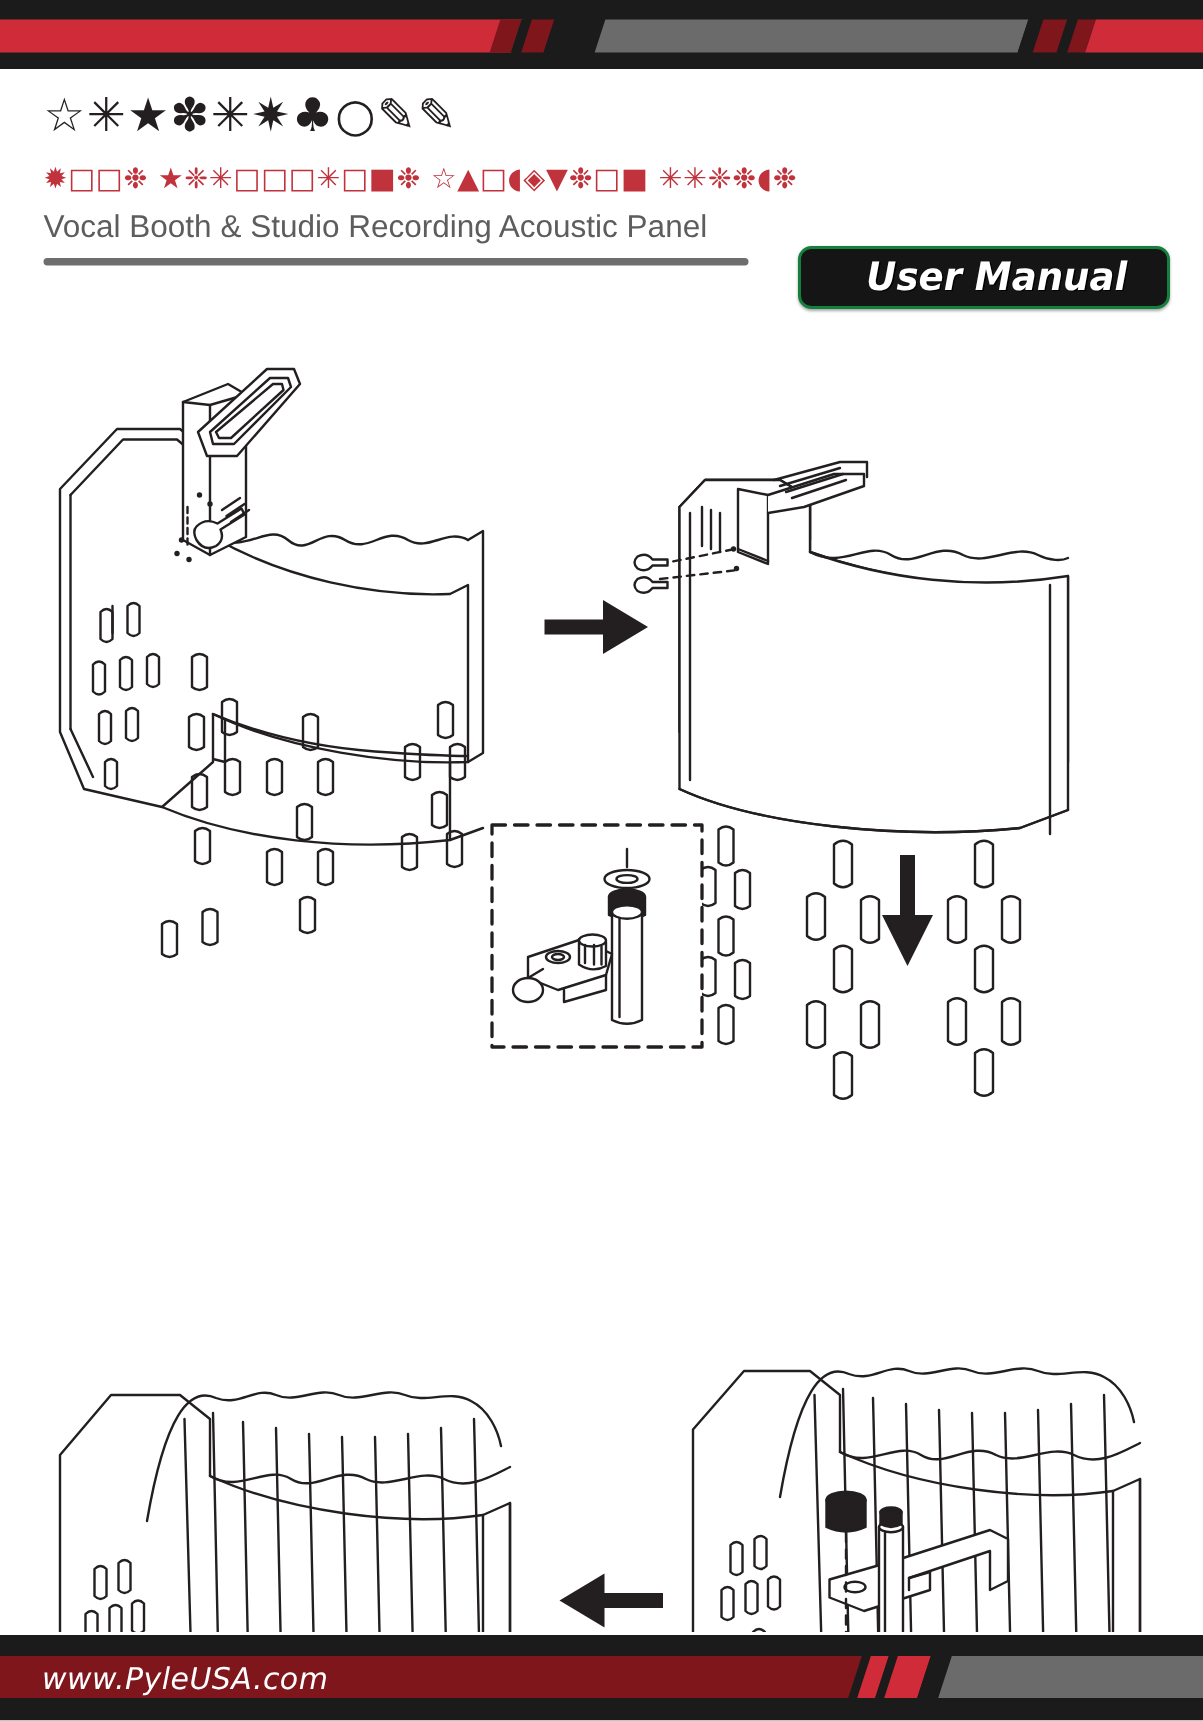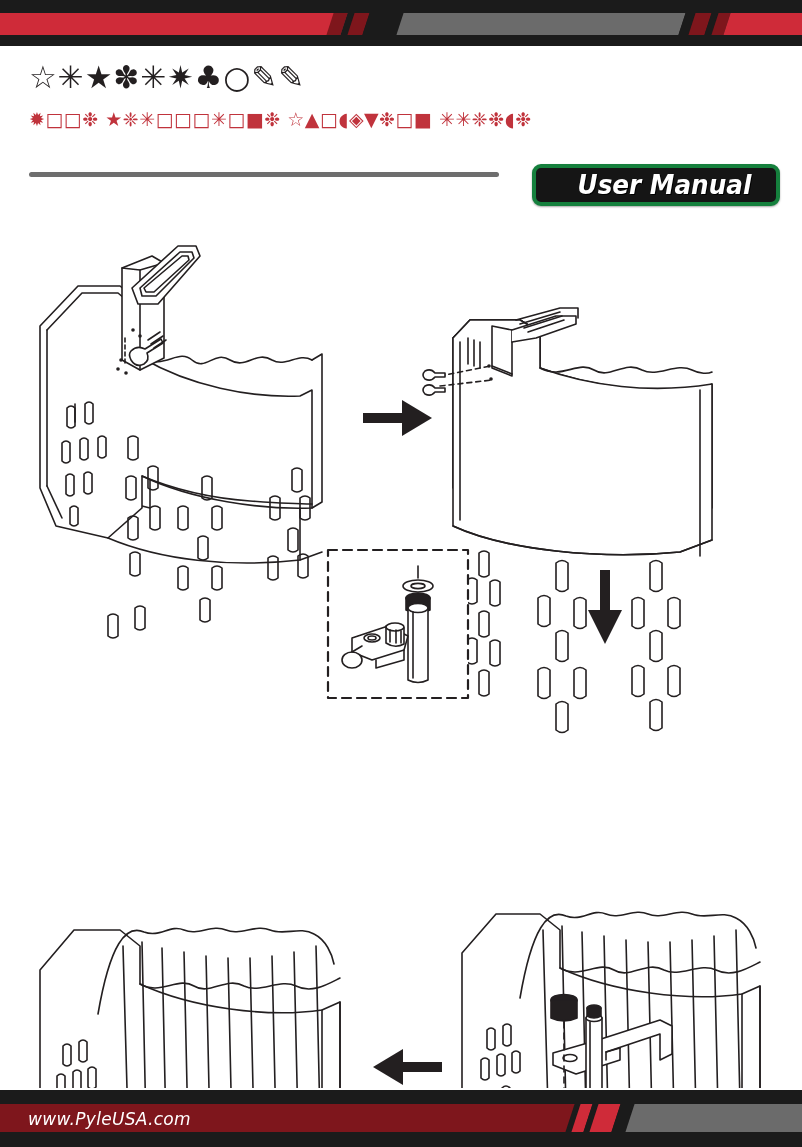--- a/index.html
+++ b/index.html
@@ -59,21 +59,21 @@
     letter-spacing:-2px;font-family:"DejaVu Sans", sans-serif;
     transform:scaleX(1.04);
   }
   .logo-sub{
     font-size:24px;line-height:28px;color:#3a3a3a;letter-spacing:-0.5px;
     font-family:"DejaVu Sans", sans-serif;margin-top:1px;
   }
   .manual-badge{
     position:absolute;right:22px;top:118px;
     width:248px;height:42px;background:#151515;border-radius:9px;
-    border:4px solid #15803d;box-sizing:border-box;
+    border:2px solid #15803d;box-sizing:border-box;
     display:flex;align-items:center;justify-content:center;
     box-shadow:0 1px 2px rgba(0,0,0,.35);
     padding-left:16px;
   }
   .manual-badge span{
     color:#ffffff;font-style:italic;font-weight:bold;font-size:26px;
     letter-spacing:0px;transform:scaleX(.95);
     font-family:"DejaVu Sans", sans-serif;
     text-shadow:1px 1px 0 #000;
   }
@@ -88,21 +88,21 @@
   .fseg{position:absolute;top:0;height:28px;transform:skewX(-18deg);}
   .f-darkred{left:-40px;width:615px;background:#7e161c;}
   .f-blk-1{left:570px;width:6px;background:#1b1b1b;}
   .f-red-1{left:576px;width:12px;background:#cf2b39;}
   .f-blk-2{left:588px;width:6px;background:#1b1b1b;}
   .f-red-2{left:594px;width:22px;background:#cf2b39;}
   .f-blk-3{left:616px;width:14px;background:#1b1b1b;}
   .f-gray{left:630px;width:285px;background:#6b6b6b;}
   .footer-url{
     position:absolute;left:28px;top:18px;
-    color:#ffffff;font-style:italic;font-size:17px;line-height:22px;
+    color:#ffffff;font-style:italic;font-size:20px;line-height:22px;
     font-family:"DejaVu Sans", sans-serif;letter-spacing:0.3px;
     z-index:5;white-space:nowrap;
   }
 </style>
 </head>
 <body>
 
 <div class="page">
 
   <div class="topbar">
@@ -117,20 +117,21 @@
       <div class="seg seg-dark-3"></div>
       <div class="seg seg-blk-4"></div>
       <div class="seg seg-dark-4"></div>
       <div class="seg seg-red-right"></div>
     </div>
   </div>
 
   <div class="header">
     <div class="model-line">☆✳★✽✳✷♣○✎✎</div>
     <div class="desc-line">✹□□❉ ★❈✳□□□✳□■❉ ☆▲□◖◈▼❉□■ ✳✳❈❉◖❉</div>
+    <div class="subtitle">Vocal Booth &amp; Studio Recording Acoustic Panel</div>
     <div class="rule"></div>
 
 
     <div class="manual-badge">
       <span>User Manual</span>
     </div>
   </div>
 
   <div class="diagram">
   <svg width="802" height="880" viewBox="0 0 802 880" xmlns="http://www.w3.org/2000/svg">

